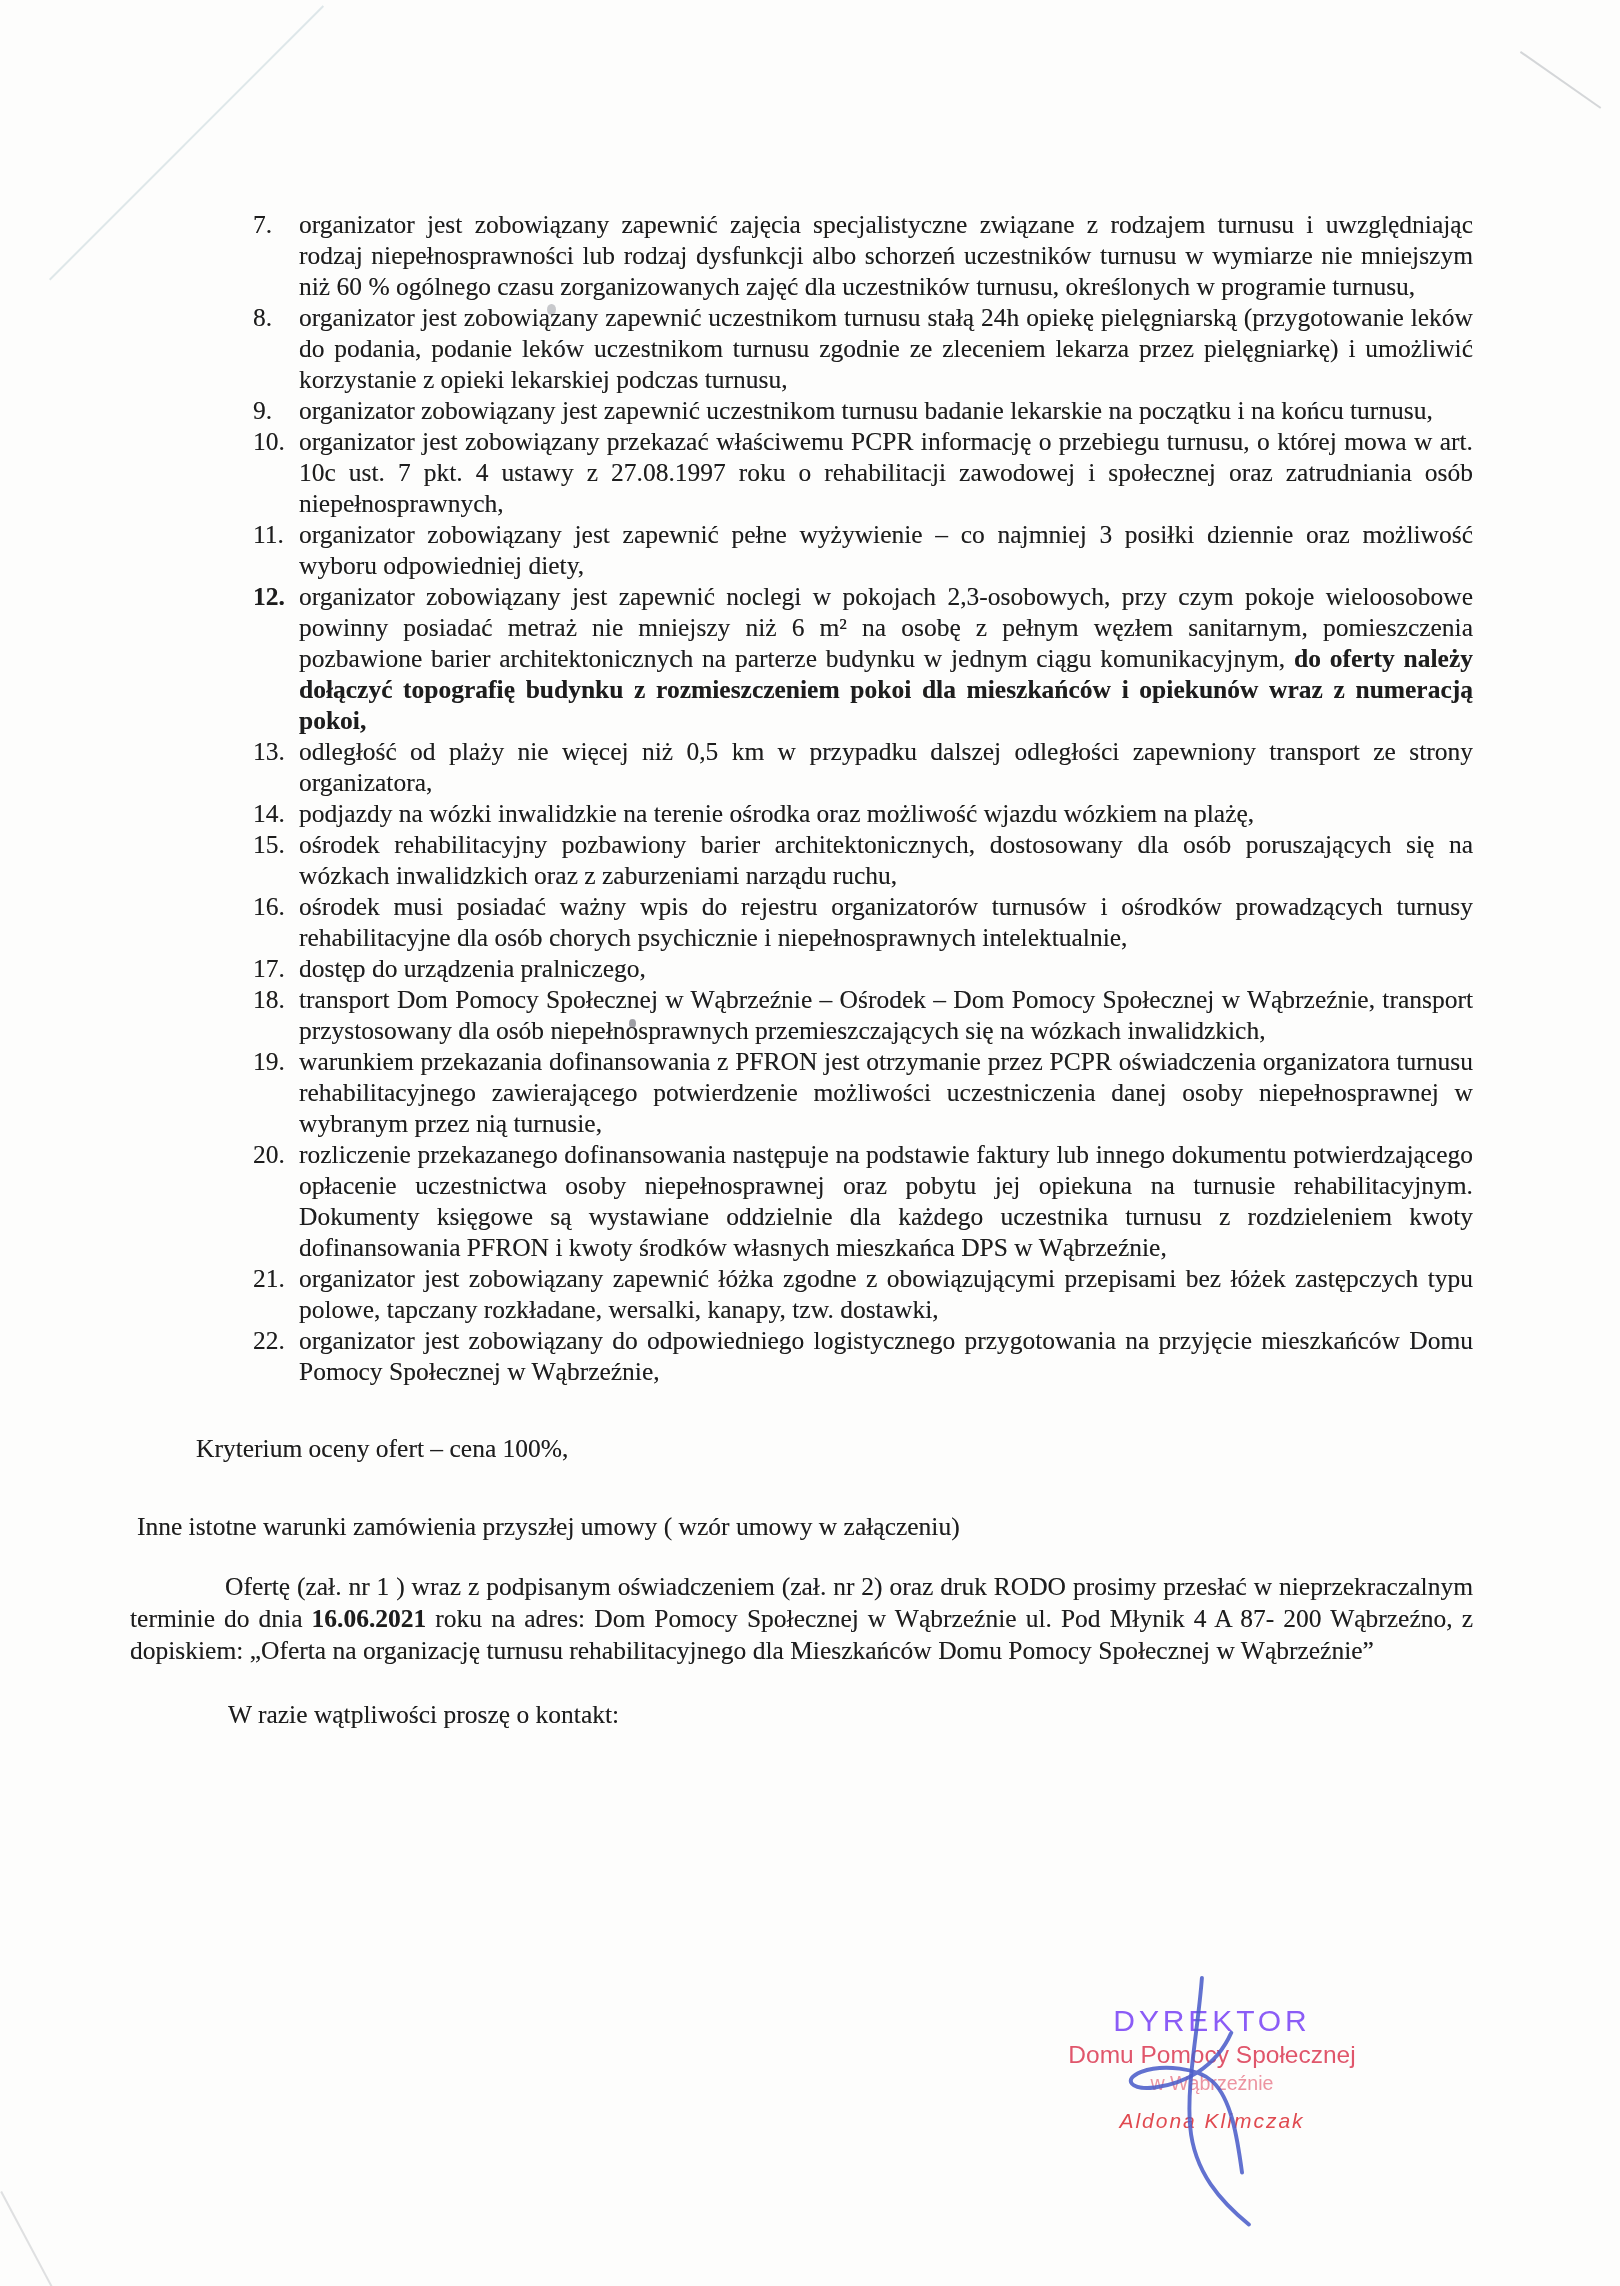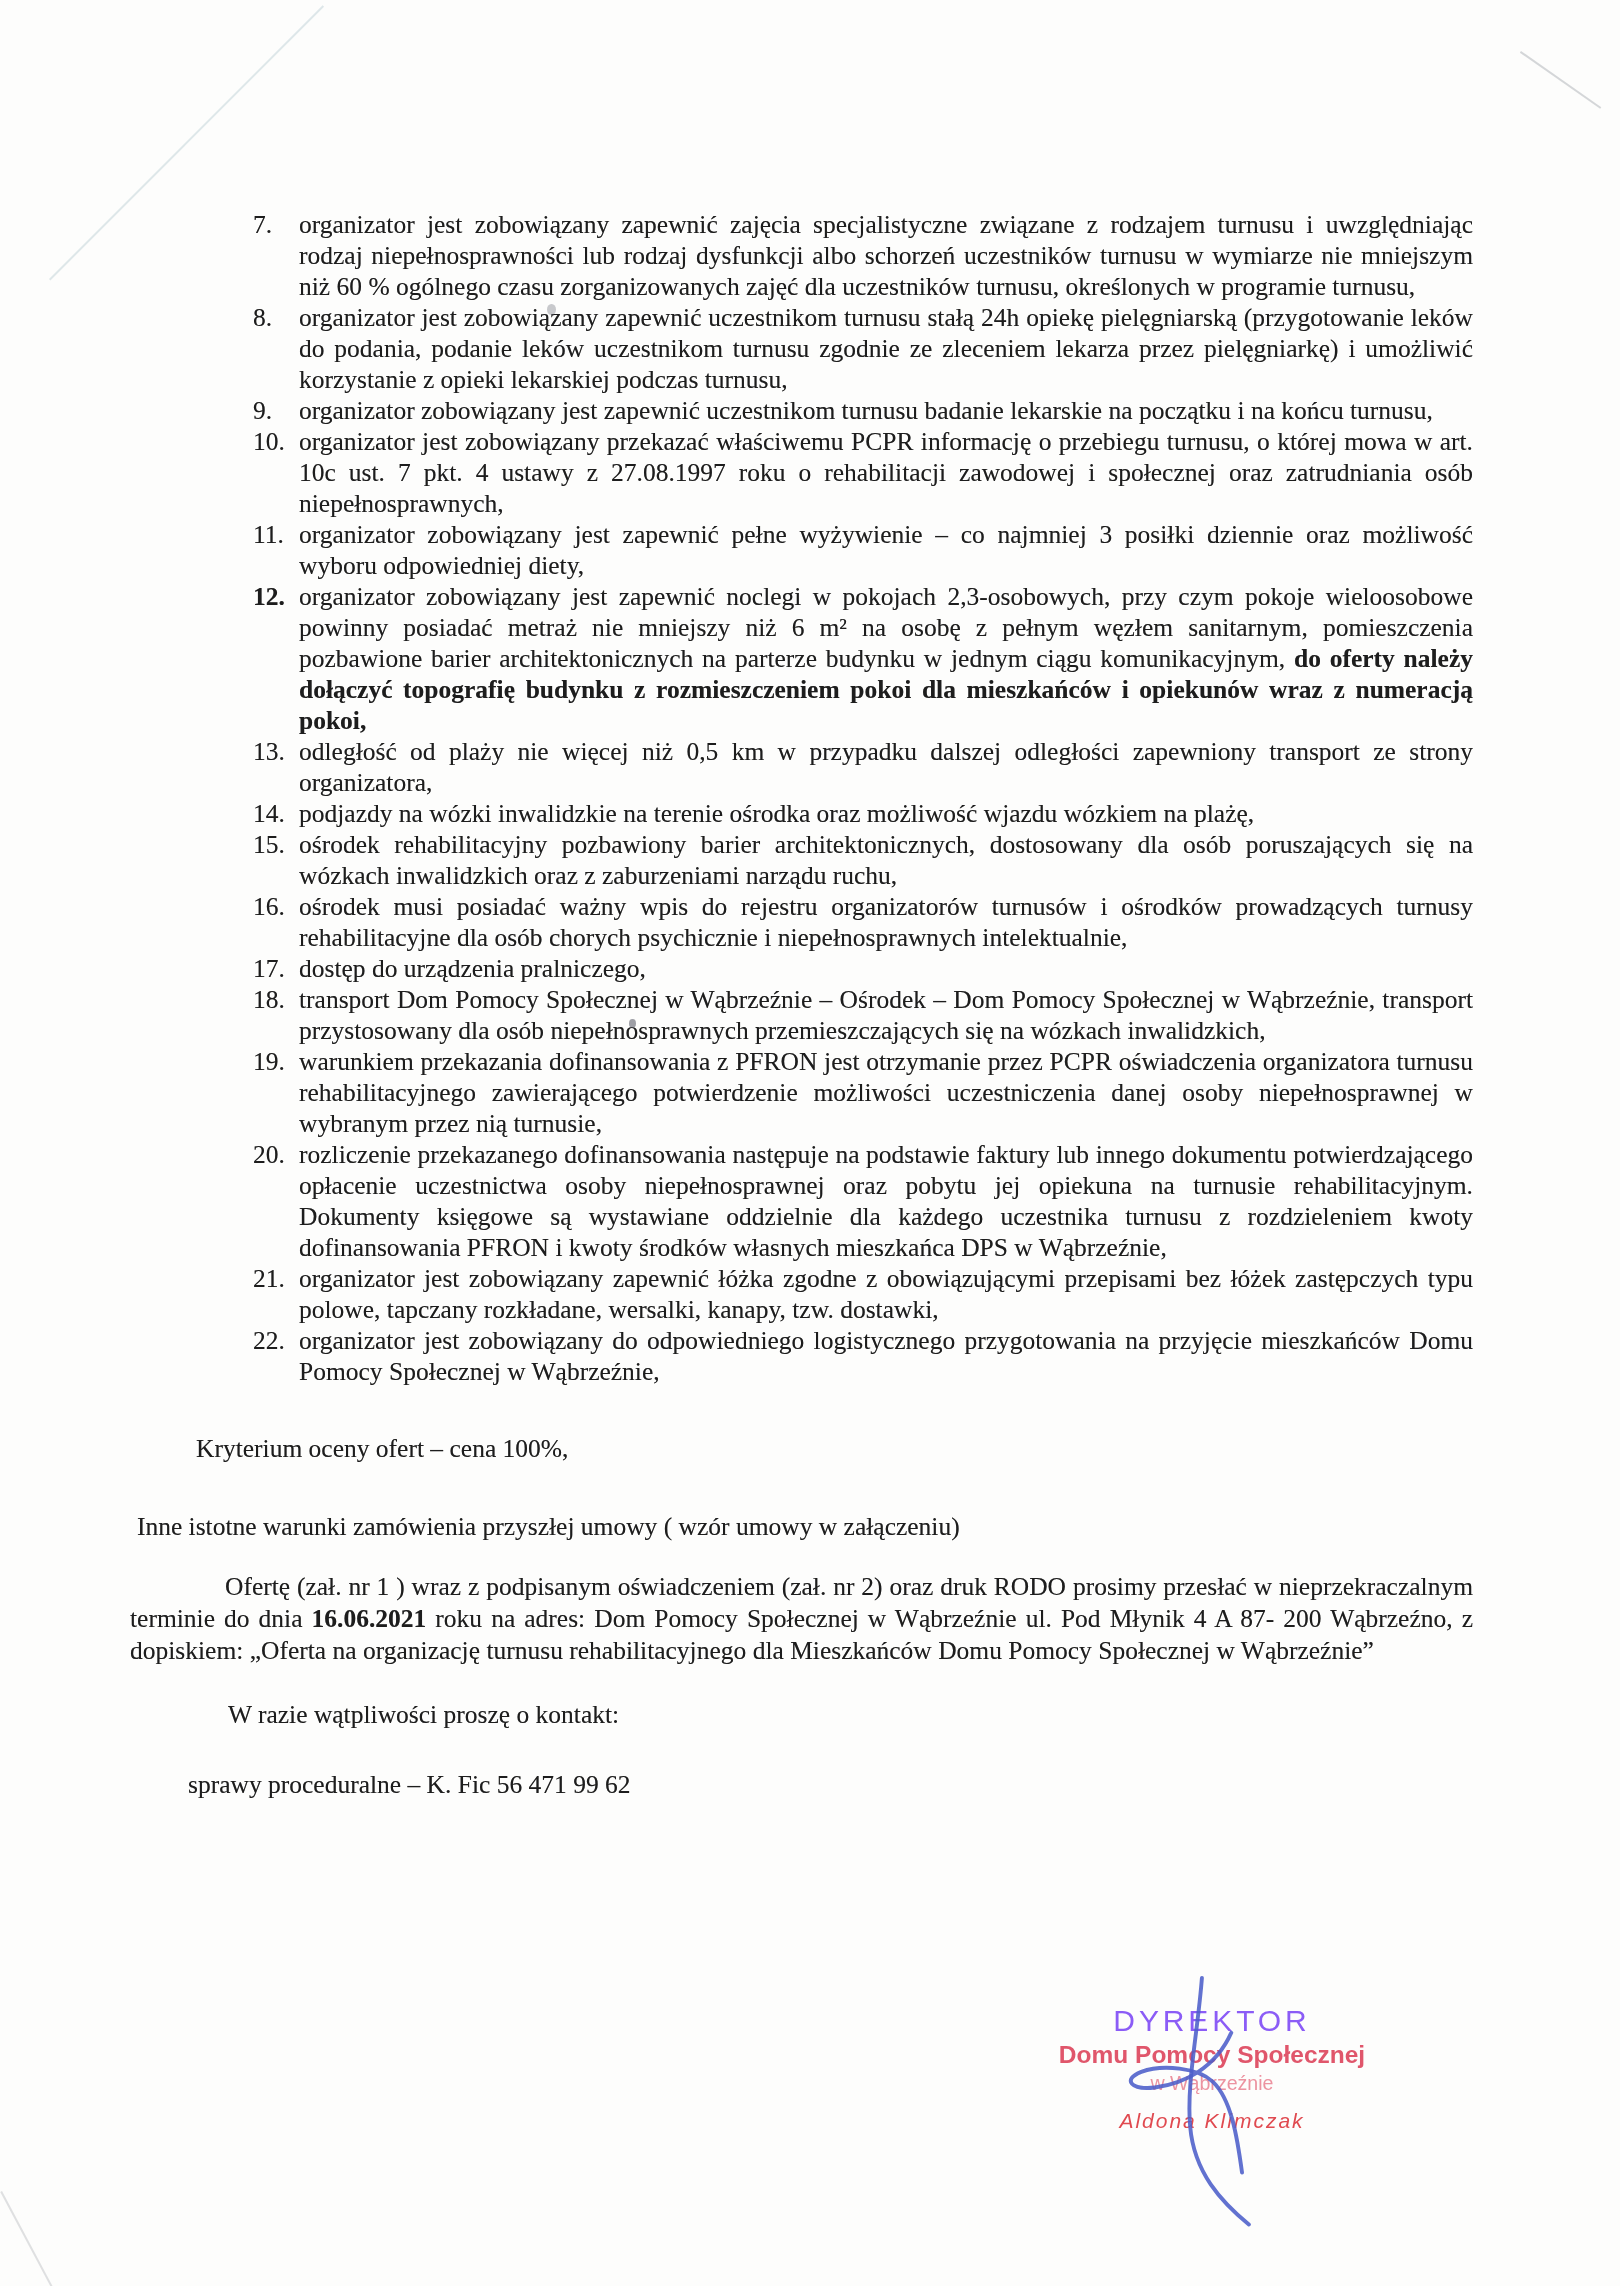--- a/index.html
+++ b/index.html
@@ -22,21 +22,21 @@
   .p-kontakt-intro{margin-top:32px;text-indent:98px;}
   .p-kontakt1{margin-top:38px;margin-left:43px;}
   .p-kontakt2{margin-top:39px;margin-left:58px;}
 
   .stamp{
     position:absolute;left:1026px;top:2004px;width:372px;text-align:center;
     font-family:"Liberation Sans","DejaVu Sans",sans-serif;line-height:1.15;
     text-shadow:none;
   }
   .stamp-title{font-size:30px;letter-spacing:3.9px;}
-  .stamp-line2{font-size:24.5px;margin-top:2.9px;font-weight:bold;}
+  .stamp-line2{font-size:24.5px;margin-top:2.9px;}
   .stamp-line3{font-size:19.6px;margin-top:2px;}
   .stamp-name{font-size:21px;font-style:italic;margin-top:15px;letter-spacing:2px;}
 
   .signature{position:absolute;left:1063px;top:1972px;width:225px;height:274px;}
   .sig-path{fill:none;stroke:currentColor;stroke-width:4;stroke-linecap:round;opacity:.88;}
 
   .art{position:absolute;height:2px;transform-origin:0 0;}
   .art1{left:49px;top:279px;width:387px;transform:rotate(-45deg);background:rgba(185,203,210,.45);}
   .art2{left:2px;top:2191px;width:127px;transform:rotate(62deg);background:rgba(165,170,175,.35);}
   .art3{left:1521px;top:51px;width:98px;transform:rotate(35deg);background:rgba(150,155,162,.4);}
@@ -119,21 +119,20 @@
       <li class="row">
         <span class="num">22.</span>
         <div class="txt"><span>organizator jest zobowiązany do odpowiedniego logistycznego przygotowania na przyjęcie mieszkańców Domu Pomocy Społecznej w Wąbrzeźnie,</span></div>
       </li>
     </ol>
 
   <p class="para p-kryterium"><span>Kryterium oceny ofert – cena 100%,</span></p>
   <p class="para p-inne"><span>Inne istotne warunki zamówienia przyszłej umowy ( wzór umowy w załączeniu)</span></p>
   <p class="para p-oferta"><span>Ofertę (zał. nr 1 ) wraz z podpisanym oświadczeniem (zał. nr 2) oraz druk RODO prosimy przesłać  w nieprzekraczalnym terminie do dnia </span><span class="b">16.06.2021</span><span> roku na adres: Dom Pomocy Społecznej w Wąbrzeźnie ul. Pod Młynik 4 A 87- 200 Wąbrzeźno, z dopiskiem: „Oferta na organizację turnusu rehabilitacyjnego dla Mieszkańców Domu Pomocy Społecznej w Wąbrzeźnie”</span></p>
   <p class="para p-kontakt-intro"><span>W razie wątpliwości proszę o kontakt:</span></p>
-  <p class="para p-kontakt2"><span>sprawy proceduralne – K. Fic 56 471 99 62</span></p>
 
   <div class="stamp">
     <div class="stamp-title" style="color: #8b5cf6;">DYREKTOR</div>
     <div class="stamp-line2" style="color: rgb(224, 86, 107);">Domu Pomocy Społecznej</div>
     <div class="stamp-line3" style="color: rgb(236, 147, 160);">w Wąbrzeźnie</div>
     <div class="stamp-name" style="color: rgb(224, 74, 80);">Aldona Klimczak</div>
   </div>
 
   <svg class="signature" viewBox="0 0 230 280" style="color: rgb(76, 94, 201);">
     <path class="sig-path" d="M142,6 C138,60 126,115 130,158 C134,205 162,235 190,258"></path>

